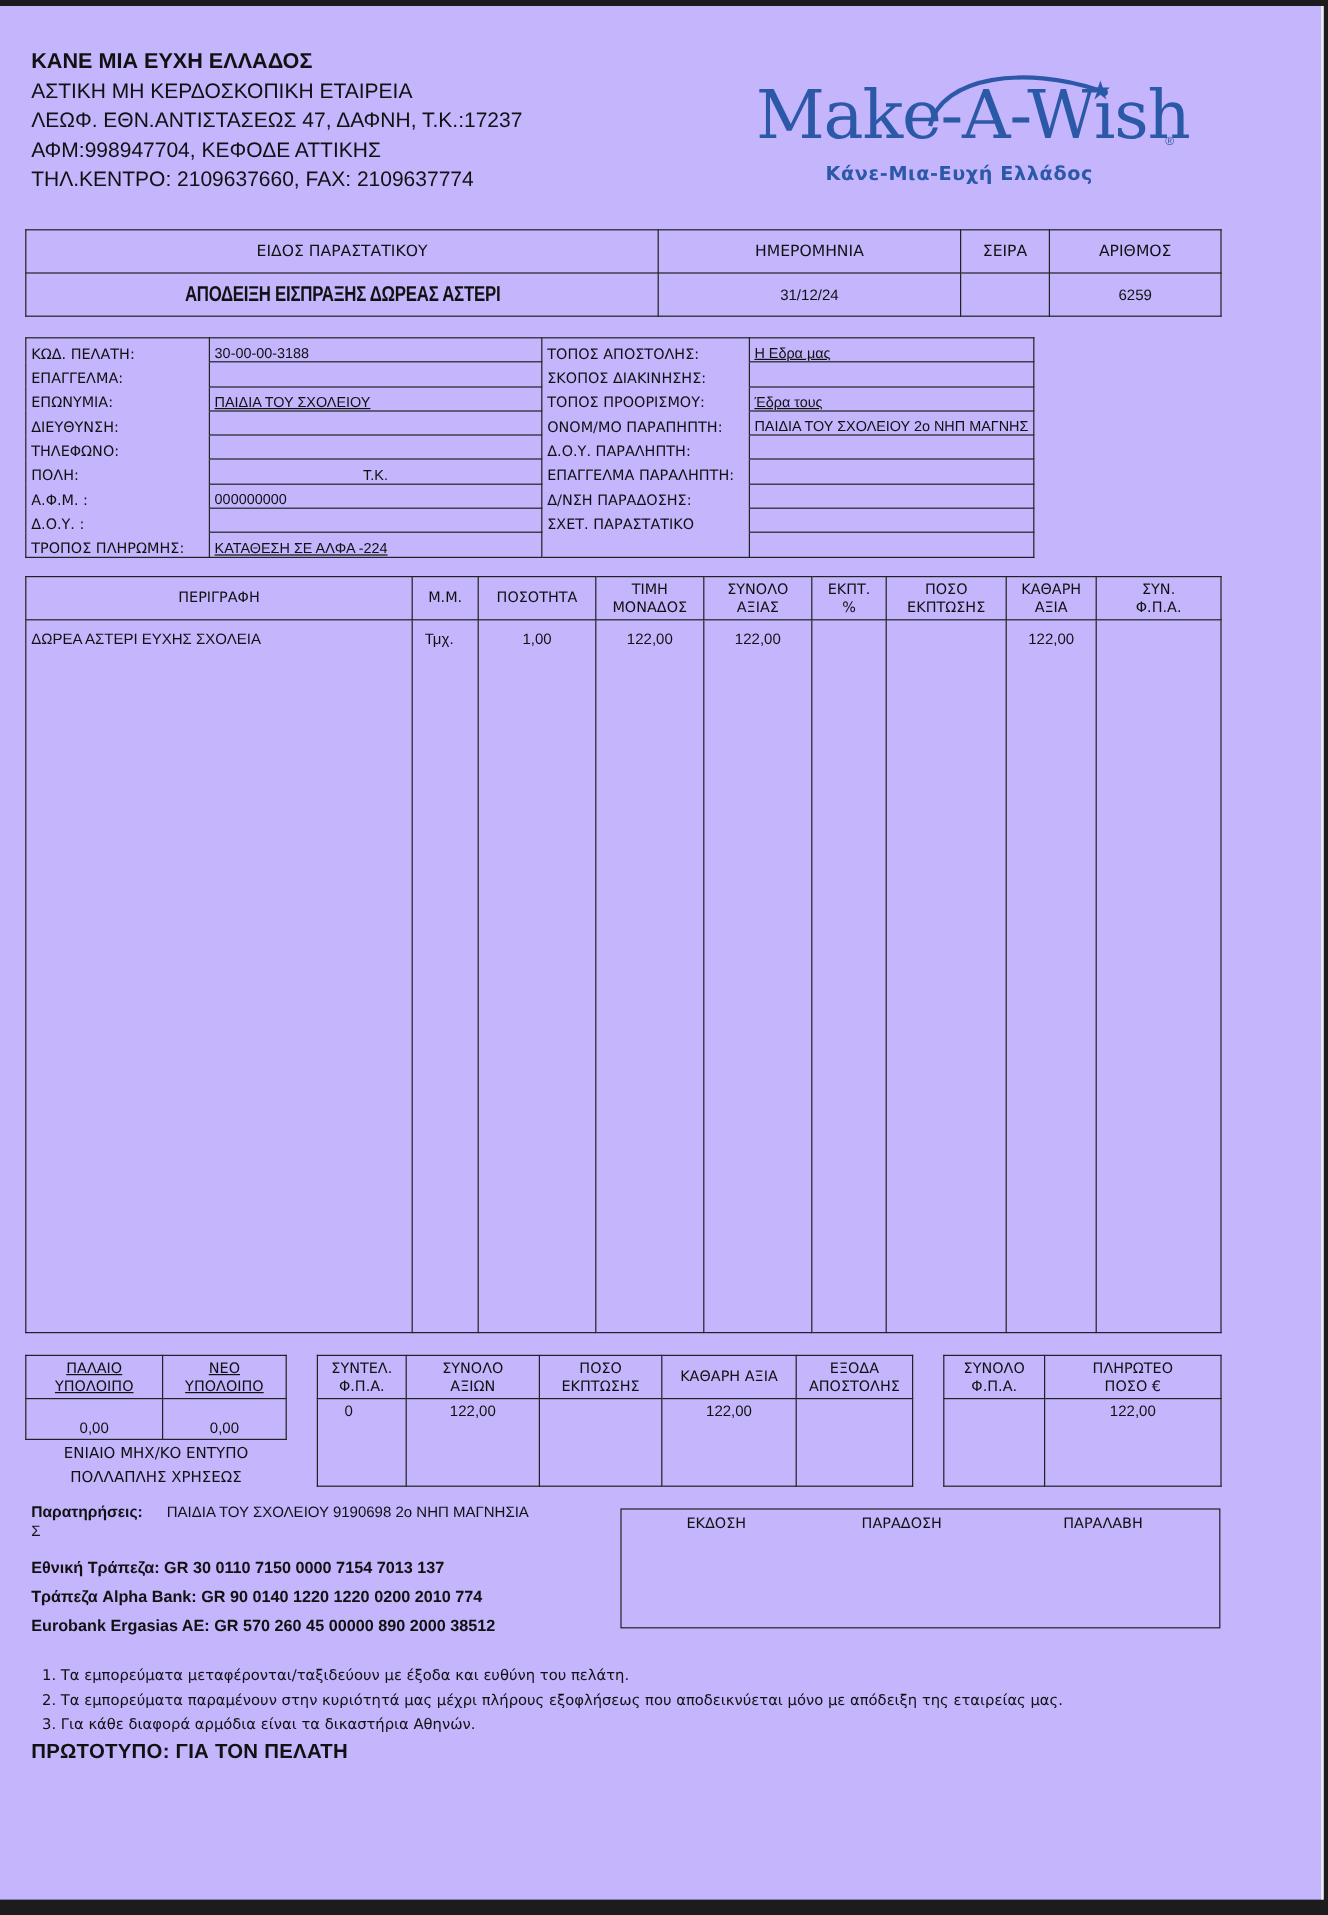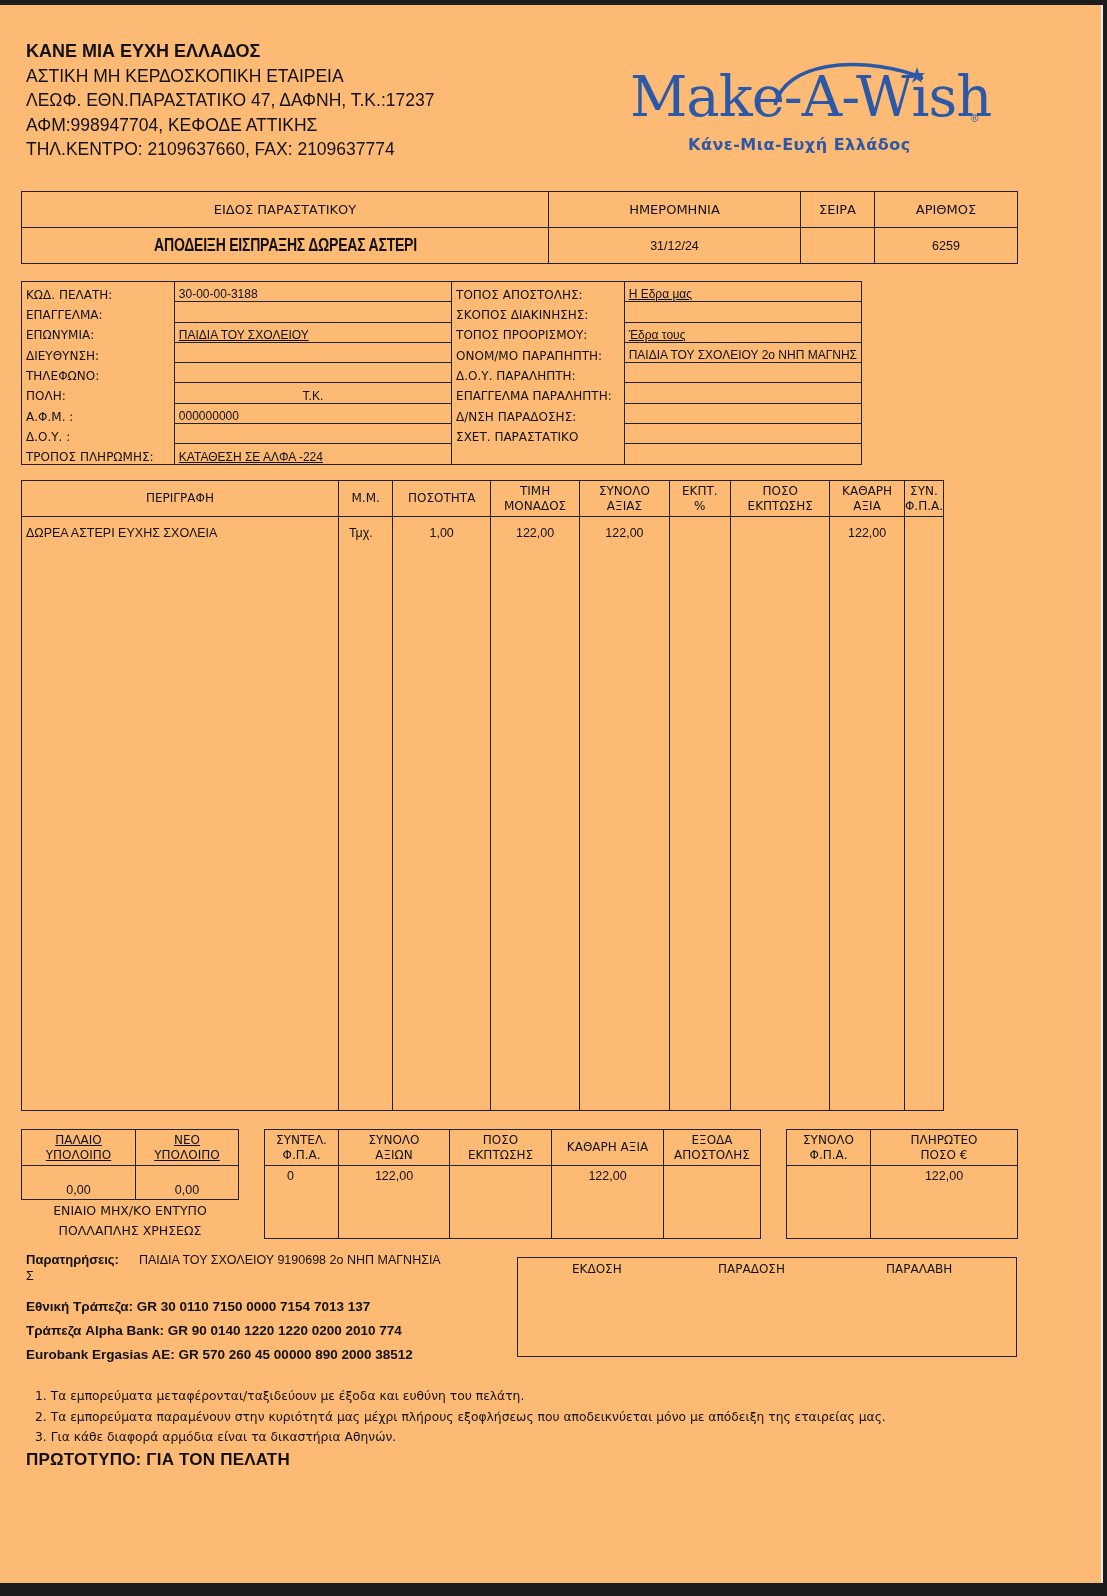--- a/index.html
+++ b/index.html
@@ -1,18 +1,18 @@
 <!DOCTYPE html>
 <html><head>
 <meta charset="utf-8">
 <style>
   * { box-sizing: border-box; margin: 0; padding: 0; }
   html, body { width: 1107px; height: 1596px; background: #1c1c1e; overflow: hidden; }
   body { font-family: "Liberation Sans", "DejaVu Sans", sans-serif; color: #111; position: relative; }
-  .page { position: absolute; left: 0; top: 5px; width: 1103px; height: 1578px; background: #fdba74; border-right: 2px solid #eee; }
+  .page { position: absolute; left: 0; top: 5px; width: 1103px; height: 1578px; background: #c4b5fd; border-right: 2px solid #eee; }
   .abs { position: absolute; }
   .company { left: 26px; top: 34px; }
   .company .line { font-size: 17.5px; line-height: 24.5px; white-space: nowrap; color: #111; }
   .company .line.bold { font-weight: bold; font-size: 18px; }
   .logo { left: 625px; top: 50px; width: 370px; height: 110px; }
   .logo .word { position: absolute; left: 5px; top: 14px; font-family: "DejaVu Serif", "Liberation Serif", serif; font-size: 56px; color: #2b59a8; letter-spacing: -1px; white-space: nowrap; line-height: 1; }
   .logo .reg { position: absolute; left: 346px; top: 58px; font-size: 10px; color: #2b59a8; }
   .logo .sub { position: absolute; left: 63px; top: 80px; font-size: 16px; color: #2b59a8; font-weight: bold; letter-spacing: 0.5px; white-space: nowrap; font-family: "DejaVu Sans", sans-serif; }
   .logo svg { position: absolute; left: 0; top: 0; }
 
@@ -25,21 +25,21 @@
   .doc-type .val { font-family: "Liberation Sans", sans-serif; font-size: 12.5px; }
 
   .info { top: 276px; width: 841px; left: 21px; }
   .info td { height: 20.3px; font-size: 12.5px; padding: 0 4px; white-space: nowrap; vertical-align: bottom; }
   .info td.lbl { font-family: "DejaVu Sans", sans-serif; font-size: 12px; border-top: none; border-bottom: none; }
   .info td.val { font-family: "Liberation Sans", sans-serif; font-size: 12px; }
   .info td.val.ul span { text-decoration: underline; }
   .info tr:first-child td.lbl { border-top: 1.3px solid #222; }
   .info tr:last-child td.lbl { border-bottom: 1.3px solid #222; }
 
-  .items { left: 21px; top: 475px; width: 923px; }
+  .items { left: 21px; top: 475px; width: 997px; }
   .items th { font-family: "DejaVu Sans", sans-serif; font-size: 12px; line-height: 15px; height: 36px; text-align: center; }
   .items td { font-size: 12.5px; vertical-align: top; padding-top: 9px; height: 594px; }
   .c { text-align: center; }
 
   .balance { left: 21px; top: 1124px; width: 218px; }
   .balance th { font-family: "DejaVu Sans", sans-serif; font-size: 12px; line-height: 15px; height: 36px; text-align: center; text-decoration: underline; }
   .balance td { height: 34px; text-align: center; vertical-align: bottom; font-size: 12.5px; padding-bottom: 2px; }
   .balance-caption { left: 21px; top: 1196px; width: 218px; text-align: center; font-family: "DejaVu Sans", sans-serif; font-size: 12.5px; line-height: 20px; }
 
   .totals { left: 264px; top: 1124px; width: 497px; }
@@ -62,21 +62,21 @@
   .sign span { position: absolute; top: 4px; font-family: "DejaVu Sans", sans-serif; font-size: 12px; }
 </style>
 </head>
 <body>
 
 <div class="page">
 
   <div class="abs company">
     <div class="line bold">ΚΑΝΕ ΜΙΑ ΕΥΧΗ ΕΛΛΑΔΟΣ</div>
     <div class="line">ΑΣΤΙΚΗ ΜΗ ΚΕΡΔΟΣΚΟΠΙΚΗ ΕΤΑΙΡΕΙΑ</div>
-    <div class="line">ΛΕΩΦ. ΕΘΝ.ΠΑΡΑΣΤΑΤΙΚΟ 47, ΔΑΦΝΗ, Τ.Κ.:17237</div>
+    <div class="line">ΛΕΩΦ. ΕΘΝ.ΑΝΤΙΣΤΑΣΕΩΣ 47, ΔΑΦΝΗ, Τ.Κ.:17237</div>
     <div class="line">ΑΦΜ:998947704, ΚΕΦΟΔΕ ΑΤΤΙΚΗΣ</div>
     <div class="line">ΤΗΛ.ΚΕΝΤΡΟ: 2109637660, FAX: 2109637774</div>
   </div>
 
   <div class="abs logo">
     <svg width="370" height="110">
       <path d="M 150 50 C 160 8, 230 0, 290 20" stroke="#2b59a8" stroke-width="3.5" fill="none"></path>
       <polygon points="292,12 294,18 300,18 295,22 297,28 292,24 287,28 289,22 284,18 290,18" fill="#2b59a8"></polygon>
     </svg>
     <div class="word">Make-A-Wish</div>

